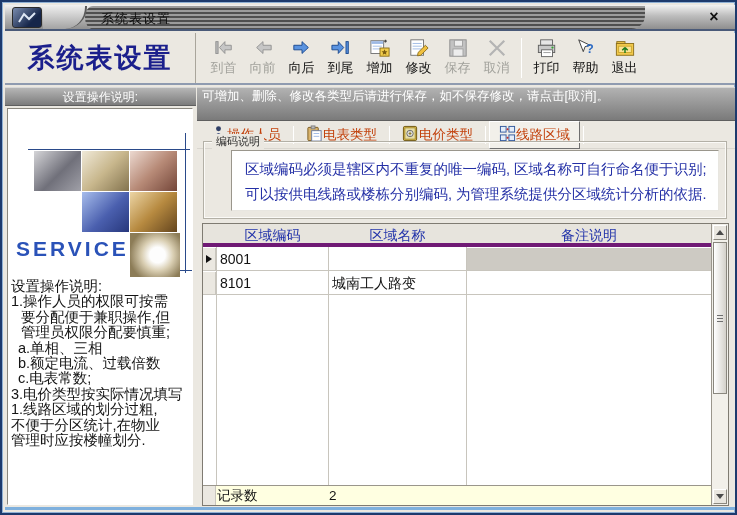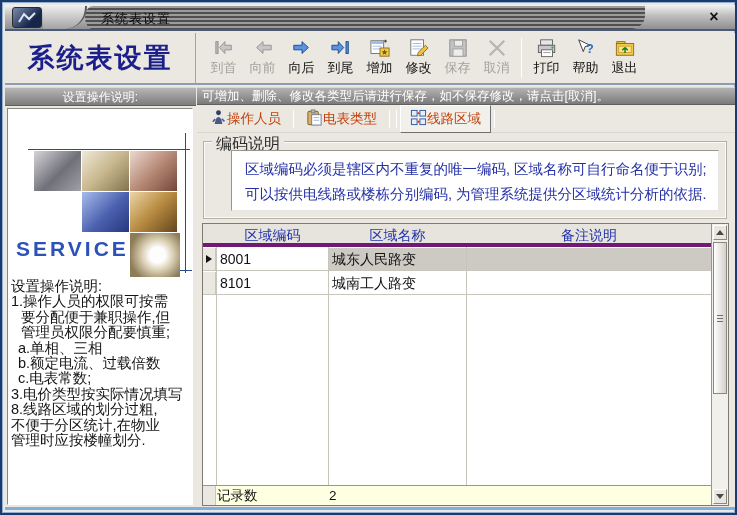--- a/index.html
+++ b/index.html
@@ -64,34 +64,34 @@
   .service { position:absolute; left:8px; top:128px; font-size:21px; font-weight:bold;
              color:#2a52b8; letter-spacing:3px; }
   .instructions { position:absolute; left:3px; top:170px; right:0; font-size:14.5px;
                   line-height:15.4px; color:#141414; }
   .insline { white-space:nowrap; overflow:hidden; }
   .insline.ind1 { padding-left:10px; }
   .insline.ind2 { padding-left:7px; }
 
   
   .main { position:absolute; left:195px; top:85px; width:539px; height:421px; background:#EBE8E1; }
-  .hintbar { height:18px; background:linear-gradient(180deg,#b2b2b2,#7a7a7a);
+  .hintbar { height:34px; background:linear-gradient(180deg,#b2b2b2,#7a7a7a);
              border-top:1px solid #d6d6d6; border-bottom:1px solid #5f5f5f;
              color:#fff; font-size:12.5px; line-height:17px; padding-left:5px; white-space:nowrap; overflow:hidden; }
   .tabbar { height:28px; display:flex; align-items:center; padding-left:4px; border-bottom:1px solid #d9d6cf; }
   .tab { display:flex; align-items:center; font-size:13.5px; color:#c2410c;
          padding:3px 9px; cursor:default; }
   .tab.selected { background:#F2F0EA; border:1px solid; border-color:#fff #6f6f6f #6f6f6f #fff; }
   .tabsep { width:1px; height:18px; background:#9a978e; border-right:1px solid #fff; margin:0 3px; }
 
   .content { position:absolute; left:0; right:0; top:46px; bottom:0; }
   .groupbox { position:absolute; left:6px; top:8px; width:524px; height:78px;
               border:1px solid #b3b0a6; box-shadow:inset 0 0 0 1px #fbfaf7; }
   .gb-legend { position:absolute; left:8px; top:-8px; background:#EBE8E1; padding:0 4px;
-               font-size:16px; color:#2b2b2b; }
+               font-size:11px; color:#2b2b2b; }
   .gb-inner { position:absolute; left:7px; right:7px; top:8px; bottom:7px; background:#fff;
               border:1px solid #9a968c; border-right-color:#e8e6e0; border-bottom-color:#e8e6e0;
               padding:6px 0 0 13px;margin-left:20px; }
   .gb-line { font-size:14.5px; color:#2430a6; line-height:25px; white-space:nowrap; overflow:hidden; }
 
   
   .grid { position:absolute; left:5px; top:90px; width:527px; height:283px;
           border:1px solid #7f7b72; background:#fff; }
   .vline { position:absolute; top:0; bottom:20px; width:1px; background:#c8c5bd; }
   .vl1 { left:13px; } .vl2 { left:125px; } .vl3 { left:263px; }
@@ -291,21 +291,21 @@
       </div>
       <div class="instructions">
         <div class="insline">设置操作说明:</div>
         <div class="insline">1.操作人员的权限可按需</div>
         <div class="insline ind1">要分配便于兼职操作,但</div>
         <div class="insline ind1">管理员权限分配要慎重;</div>
         <div class="insline ind2">a.单相、三相</div>
         <div class="insline ind2">b.额定电流、过载倍数</div>
         <div class="insline ind2">c.电表常数;</div>
         <div class="insline">3.电价类型按实际情况填写</div>
-        <div class="insline">8.线路区域的划分过粗,</div>
+        <div class="insline">1.线路区域的划分过粗,</div>
         <div class="insline">不便于分区统计,在物业</div>
         <div class="insline">管理时应按楼幢划分.</div>
       </div>
     </div>
   </div>
 
   <div class="main">
     <div class="hintbar">可增加、删除、修改各类型后请进行保存，如不保存修改，请点击[取消]。</div>
 
     <div class="tabbar">
@@ -326,20 +326,31 @@
               <rect x="2" y="2.5" width="11" height="14" rx="1" fill="#d9b36c" stroke="#7a5a20"></rect>
               <rect x="5.5" y="1" width="4" height="3" fill="#b9b9b9" stroke="#808080"></rect>
               <rect x="6" y="6" width="10" height="11" fill="#fff" stroke="#6a7a9a"></rect>
               <line x1="8" y1="9" x2="14" y2="9" stroke="#9db9e4"></line>
               <line x1="8" y1="12" x2="14" y2="12" stroke="#9db9e4"></line>
             </svg>
         </span>
         <span>电表类型</span>
       </div>
       <div class="tabsep"></div>
+      <div class="tab">
+        <span>
+          <svg width="17" height="17" viewBox="0 0 18 18">
+              <rect x="1.5" y="1.5" width="14" height="15" rx="1.5" fill="#f2c94c" stroke="#6a5410"></rect>
+              <rect x="3" y="3" width="11" height="12" fill="#e8dfa8" stroke="#a08a30"></rect>
+              <circle cx="8.5" cy="9" r="3.4" fill="#e0e0e0" stroke="#6a6a6a"></circle>
+              <path d="M8.5 7v4M7 9h3" stroke="#8a7a20"></path>
+            </svg>
+        </span>
+        <span>电价类型</span>
+      </div>
       <div class="tabsep"></div>
       <div class="tab selected">
         <span>
           <svg width="17" height="17" viewBox="0 0 18 18">
               <rect x="1.5" y="1.5" width="6" height="6" fill="#e4edf9" stroke="#335a9e"></rect>
               <rect x="10.5" y="1.5" width="6" height="6" fill="#e4edf9" stroke="#335a9e"></rect>
               <rect x="1.5" y="10.5" width="6" height="6" fill="#e4edf9" stroke="#335a9e"></rect>
               <rect x="10.5" y="10.5" width="6" height="6" fill="#e4edf9" stroke="#335a9e"></rect>
               <path d="M8 4.5h2.2M9 3.4v2.2M8 13.5h2.2M9 12.4v2.2" stroke="#c03030" stroke-width="1.2"></path>
             </svg>
@@ -367,21 +378,20 @@
           <div class="hcell hc1">区域编码</div>
           <div class="hcell hc2">区域名称</div>
           <div class="hcell hc3">备注说明</div>
         </div>
 
         <div class="grow r1">
           <div class="gcell selcol">
             <i class="rowptr"></i>
           </div>
           <div class="gcell c1">8001</div>
-          <div class="gcell c2">城东人民路变</div>
           <div class="gcell c3"></div>
         </div>
 
         <div class="grow r2">
           <div class="gcell selcol"></div>
           <div class="gcell c1">8101</div>
           <div class="gcell c2">城南工人路变</div>
           <div class="gcell c3"></div>
         </div>
 

